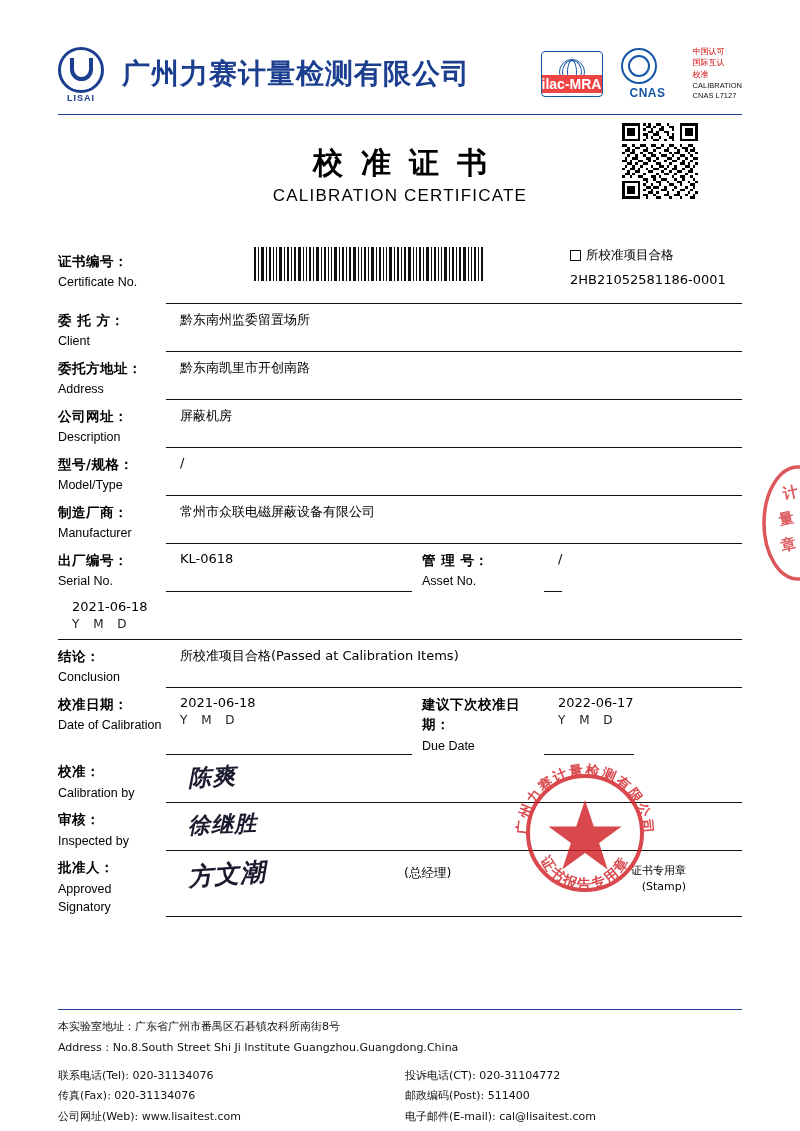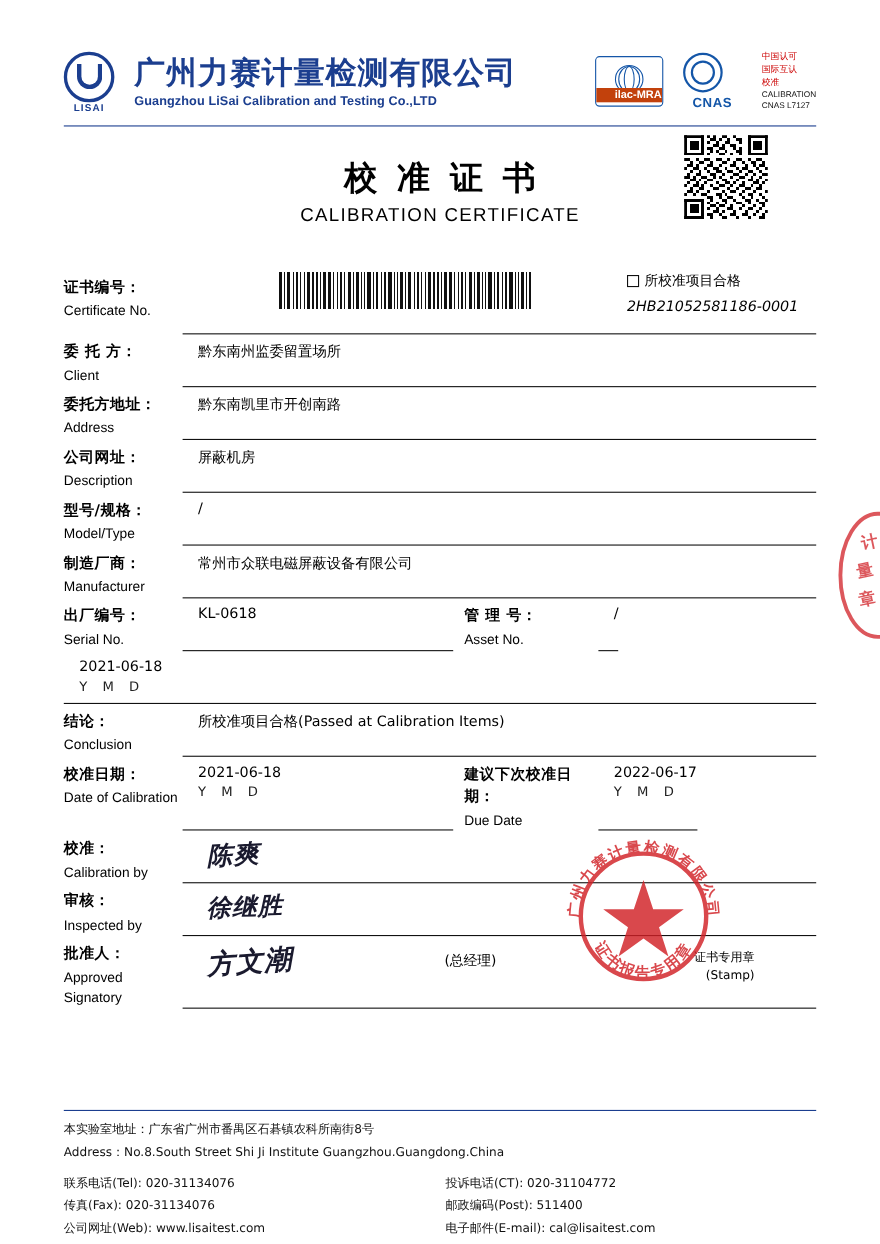--- a/index.html
+++ b/index.html
@@ -115,25 +115,25 @@
     transform: translateX(-50%);
     width: 10px; height: 100%;
     border: 1.5px solid #1456a8;
     border-radius: 50%;
     box-sizing: border-box;
   }
   .ilac .globe:after { width: 20px; }
   .ilac .label {
     position: absolute;
     bottom: 3px; left: 0; right: 0;
-    text-align: right;
-    font-size: 10px;
+    text-align: left;
+    font-size: 14px;
     font-weight: bold;
     color: #fff;
-    background: #c2410c;
+    background: #ef4444;
     padding: 1px 0;
   }
   .cnas {
     width: 62px; height: 52px;
     position: relative;
   }
   .cnas .c-ring {
     position: absolute;
     left: 4px; top: 0;
     width: 36px; height: 36px;
@@ -286,21 +286,20 @@
   .chk {
     display: inline-block;
     width: 11px; height: 11px;
     border: 1.2px solid #111;
     box-sizing: border-box;
   }
   .certno {
     font-family: "DejaVu Sans", sans-serif;
     font-size: 13px;
     margin-top: 8px;
-    font-style: italic;
   }
   .toprule {
     border: 0;
     border-top: 1px solid #111;
     margin: 2px 0 0 108px;
   }
 
   
   .sig {
     font-family: "DejaVu Serif", serif;
@@ -386,21 +385,20 @@
 
   <div class="header">
     <div class="logo-block">
       <div class="logo-mark">
         <div class="ring"></div>
         <div class="vee"></div>
         <div class="lisai">LISAI</div>
       </div>
       <div>
         <div class="logo-text-cn">广州力赛计量检测有限公司</div>
-        <div class="logo-text-en">Guangzhou LiSai Calibration and Testing Co.,LTD</div>
       </div>
     </div>
     <div class="header-right">
       <div class="ilac">
         <div class="globe"></div>
         <div class="label">ilac-MRA</div>
       </div>
       <div class="cnas">
         <div class="c-ring"></div>
         <div class="c-inner"></div>

